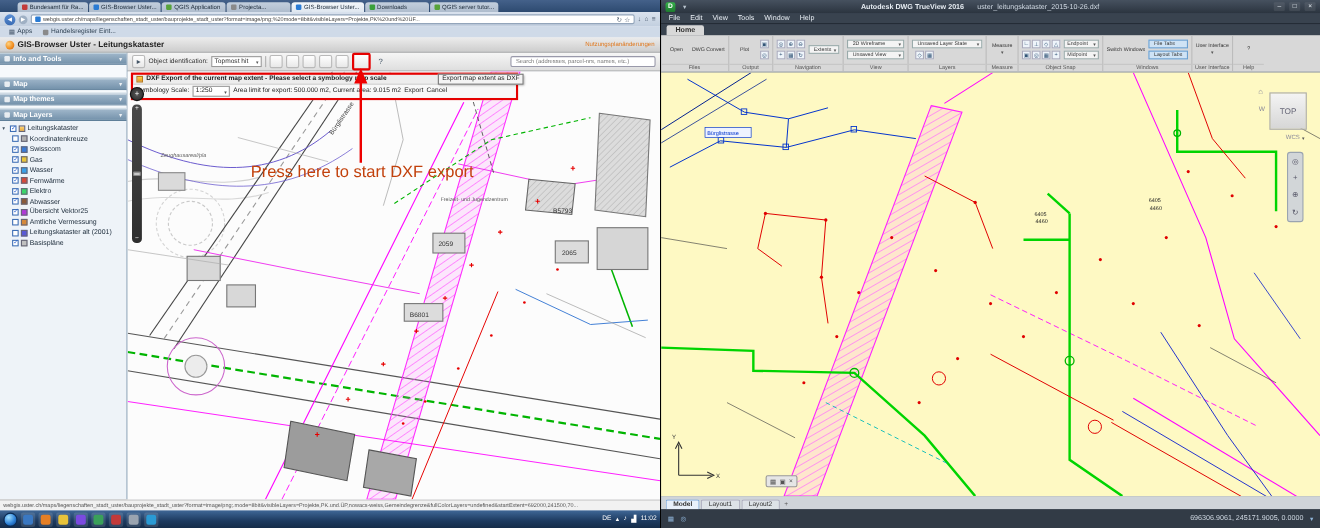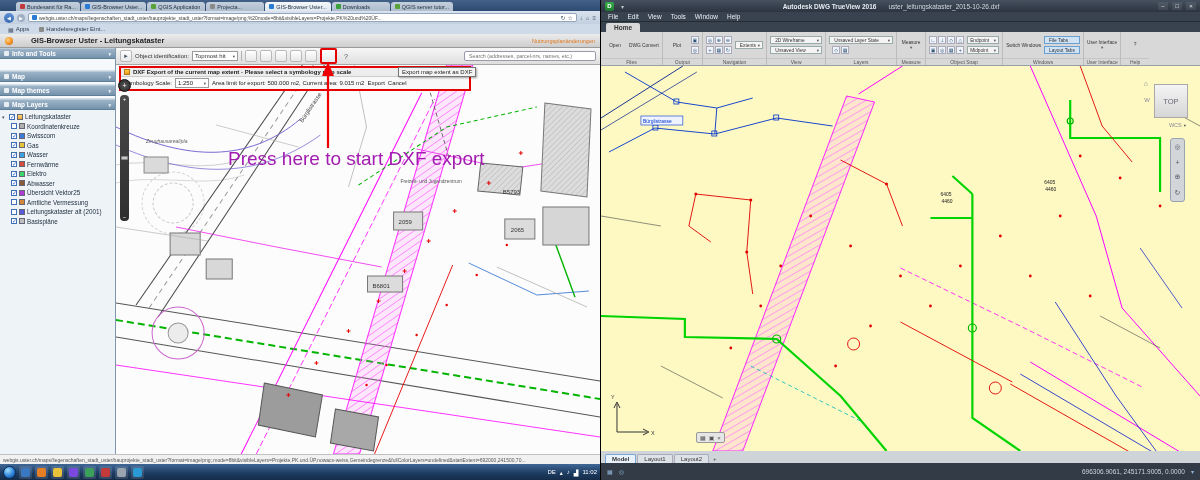--- a/index.html
+++ b/index.html
@@ -16,21 +16,21 @@
 .fv0{background:#c23a3a}.fv1{background:#2a7bd4}.fv2{background:#57a33a}.fv3{background:#8a8a8a}.fv4{background:#2a7bd4}.fv5{background:#3aa03a}.fv6{background:#57a33a}
 .ff-nav{height:13px;flex:0 0 13px;background:linear-gradient(#d9e2ee,#c2cfdf);display:flex;align-items:center;gap:3px;padding:0 4px}
 .navbtn{width:10px;height:10px;border-radius:50%;background:linear-gradient(#5b8fd4,#3a6cb4);color:#fff;font-size:5px;display:flex;align-items:center;justify-content:center;flex:0 0 auto}
 .navbtn.fwd{background:#9fb0c4;width:8px;height:8px}
 .urlbox{flex:1;height:9px;background:#fff;border:1px solid #93a5bb;border-radius:2px;display:flex;align-items:center;gap:2px;padding:0 3px;font-size:5px;color:#444;overflow:hidden;white-space:nowrap}
 .urlbox .txt{flex:1;overflow:hidden}
 .chromebtn{font-size:6px;color:#4a5a6e;flex:0 0 auto}
 .ff-bm{height:10px;flex:0 0 10px;background:#cfdae8;display:flex;align-items:center;gap:10px;padding:0 8px;font-size:6px;color:#2c3e50}
 .bm{display:flex;align-items:center;gap:2px}
 
-.gis-title{height:14px;flex:0 0 14px;background:linear-gradient(#ececec,#cdcdcd);border-bottom:1px solid #9a9a9a;display:flex;align-items:center;gap:18px;padding:0 5px}
+.gis-title{height:14px;flex:0 0 14px;background:linear-gradient(#ececec,#cdcdcd);border-bottom:1px solid #9a9a9a;display:flex;align-items:center;gap:3px;padding:0 5px}
 .gis-title .t{font-size:7.5px;font-weight:bold;color:#222}
 .ffico{width:8px;height:8px;border-radius:50%;background:radial-gradient(circle at 35% 35%,#ffd27f,#f08c1e 60%,#c3590a);flex:0 0 8px}
 .gis-link{margin-left:auto;font-size:5.5px;color:#e0781e}
 .gis-main{display:flex;flex:1;min-height:0}
 .sidebar{width:116px;flex:0 0 116px;background:#eef3f8;border-right:1px solid #7e97ad;display:flex;flex-direction:column}
 .shead{height:11px;flex:0 0 11px;background:linear-gradient(#9db4c8,#7492ab);border-top:1px solid #b9cad8;border-bottom:1px solid #5f7f99;color:#fff;font-size:6.5px;font-weight:bold;display:flex;align-items:center;padding:0 4px;gap:3px}
 .shead .mini{margin-left:auto;font-size:5px;opacity:.85}
 .sbox{width:5px;height:5px;background:#fff;opacity:.8;border-radius:1px;flex:0 0 5px}
 .sgap{flex:0 0 12px;background:#f6f9fc;border-bottom:1px solid #d5dfe8}
 .tree{flex:1;padding:2px;overflow:hidden}
@@ -51,21 +51,21 @@
 .searchbox{margin-left:auto;width:132px;height:10px;background:#fff;border:1px solid #99a;border-radius:2px;display:flex;align-items:center;padding:0 2px;gap:2px;flex:0 0 132px}
 .searchbox input{border:none;outline:none;flex:1;font-size:5.3px;color:#333;font-family:inherit;height:8px;background:transparent}
 .canvas{flex:1;position:relative;background:#fcfcfc;overflow:hidden}
 .mapsvg{position:absolute;inset:0;width:100%;height:100%}
 .dxfdlg{position:absolute;left:3px;top:1px;width:352px;border:2px solid #e50000;background:#ededed;z-index:4}
 .dlgr1{display:flex;align-items:center;gap:3px;padding:1px 3px;font-size:6px;font-weight:bold;color:#222;white-space:nowrap;overflow:hidden}
 .dlgico{width:6px;height:6px;background:linear-gradient(#ffd24a,#e89a1a);border:1px solid #b8781a;flex:0 0 6px}
 .dlgr2{display:flex;align-items:center;gap:3px;background:#f8f8f8;border-top:1px solid #ccc;padding:1px 3px;font-size:6px;color:#222;white-space:nowrap}
 .dlgbtn{color:#222}
 .tooltip{position:absolute;left:282px;top:2px;background:#f4f4f4;border:1px solid #777;box-shadow:1px 1px 2px rgba(0,0,0,.35);font-size:6px;color:#222;padding:1px 3px;z-index:6;white-space:nowrap}
-.annot{position:absolute;left:112px;top:100px;font-size:19px;color:#a21caf;z-index:8;white-space:nowrap}
+.annot{position:absolute;left:112px;top:100px;font-size:15px;color:#c2410c;z-index:8;white-space:nowrap}
 .arrowsvg{position:absolute;left:0;top:0;width:100%;height:100%;pointer-events:none;z-index:7}
 .compass{position:absolute;left:2px;top:14px;width:13px;height:13px;border-radius:50%;background:radial-gradient(#5a5a5a,#222);border:1px solid #111;z-index:9;color:#fff;font-size:7px;display:flex;align-items:center;justify-content:center}
 .zoombar{position:absolute;left:4px;top:30px;width:9px;height:126px;background:linear-gradient(#4a4a4a,#2e2e2e);border-radius:4px;z-index:9;display:flex;flex-direction:column;align-items:center;justify-content:space-between;padding:1px 0;color:#fff;font-size:6px}
 .zoomhandle{width:7px;height:4px;background:#c8c8c8;border:1px solid #888;border-radius:1px}
 .gstatus{height:10px;flex:0 0 10px;background:#f1f1f1;border-top:1px solid #c0c0c0;font-size:5px;color:#555;display:flex;align-items:center;padding:0 3px;white-space:nowrap;overflow:hidden}
 .taskbar{height:16px;flex:0 0 16px;background:linear-gradient(#3f6796,#1d3a5f 60%,#152c49);display:flex;align-items:center;gap:3px;padding:0 3px}
 .orb{width:13px;height:13px;border-radius:50%;background:radial-gradient(circle at 35% 30%,#9fe0ff,#2f82d8 55%,#0a3c7e);border:1px solid #0a2c55;flex:0 0 13px}
 .tico{width:13px;height:13px;border-radius:2px;background:rgba(255,255,255,.12);display:flex;align-items:center;justify-content:center;flex:0 0 13px}
 .tico>span{width:9px;height:9px;border-radius:2px;display:block}
 .t0{background:#3a78c2}.t1{background:#e57f25}.t2{background:#e8c33a}.t3{background:#7a4ae0}.t4{background:#3aa05a}.t5{background:#c23a3a}.t6{background:#9aa4b0}.t7{background:#2a9ad4}

